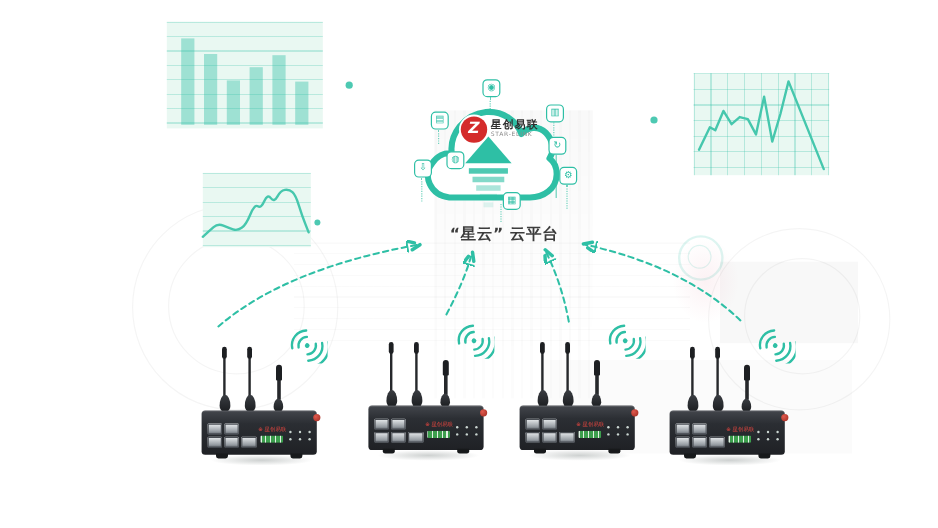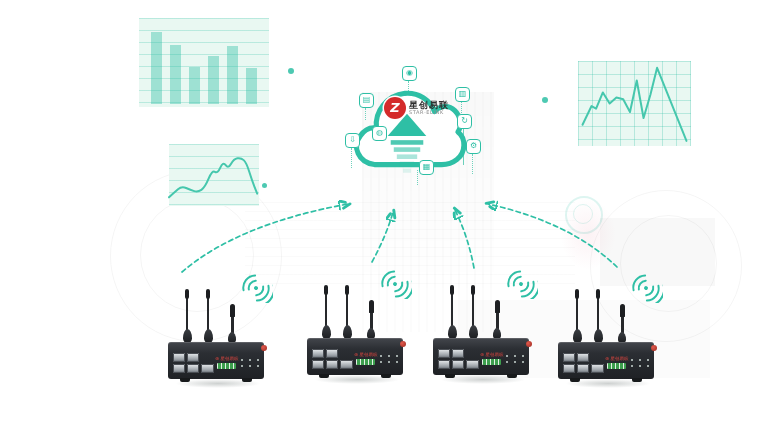--- a/index.html
+++ b/index.html
@@ -181,20 +181,21 @@
   <span class="mini" style="left:419px;top:160px;">▦</span>
 
   <i class="dotl" style="left:408px;top:81px;height:16px;"></i>
   <i class="dotl" style="left:365px;top:108px;height:12px;"></i>
   <i class="dotl" style="left:461px;top:102px;height:11px;"></i>
   <i class="dotl" style="left:351px;top:148px;height:20px;"></i>
   <i class="soll" style="left:463px;top:129px;height:36px;"></i>
   <i class="dotl" style="left:472px;top:154px;height:20px;"></i>
   <i class="dotl" style="left:417px;top:170px;height:15px;"></i>
 
+  <div id="caption">“星云” 云平台</div>
 
   <div id="routers">
       <div class="router" style="left: 167px; top: 277px;">
 
 <svg class="wifi" viewBox="0 0 36 32">
   <g stroke="#2ebfa5" fill="none" stroke-width="2.1" stroke-linecap="round" transform="rotate(38 18 16)">
     <circle cx="18" cy="16" r="2.1" fill="#2ebfa5" stroke="none"></circle>
     <path d="M13,10 A8,8 0 0 0 13,22"></path>
     <path d="M9,6 A13,13 0 0 0 9,26"></path>
     <path d="M23,10 A8,8 0 0 1 23,22"></path>

